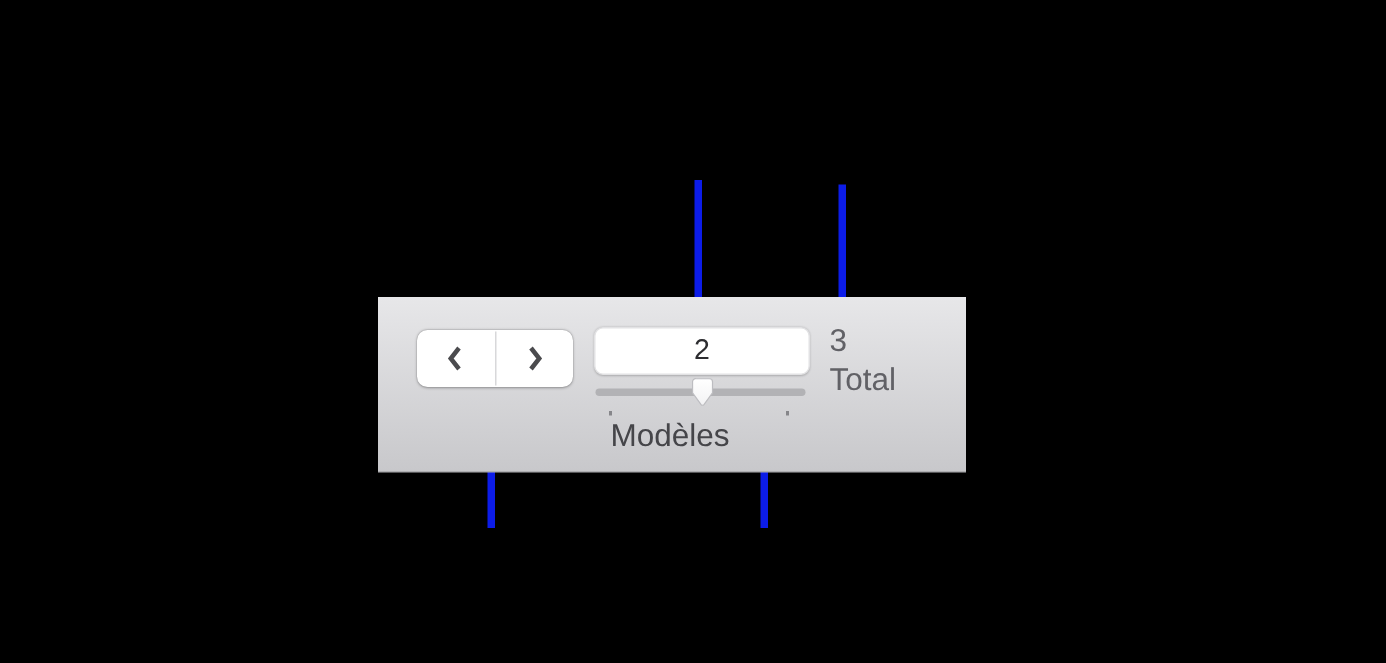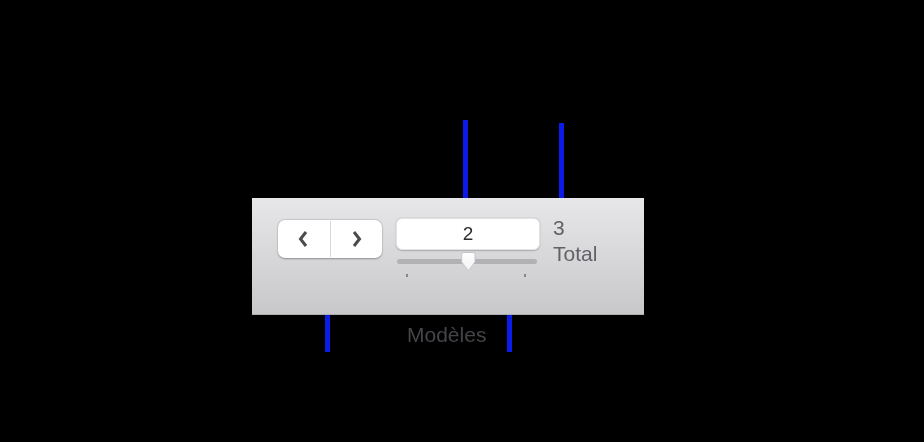--- a/index.html
+++ b/index.html
@@ -78,21 +78,20 @@
     width: 2px; height: 3px;
     background: #86868a;
   }
   .tick-min { left: 154px; }
   .tick-max { left: 272px; }
 
   .slider-label {
     position: absolute; left: 155px; top: 81px;
     font-size: 21px; color: #454549;
     white-space: nowrap;
-    margin-top: 44px;
   }
 
   
   .total {
     position: absolute; left: 301px; top: 17px;
     font-size: 21px; line-height: 26px; color: #616166;
   }
 </style>
 </head>
 <body>

